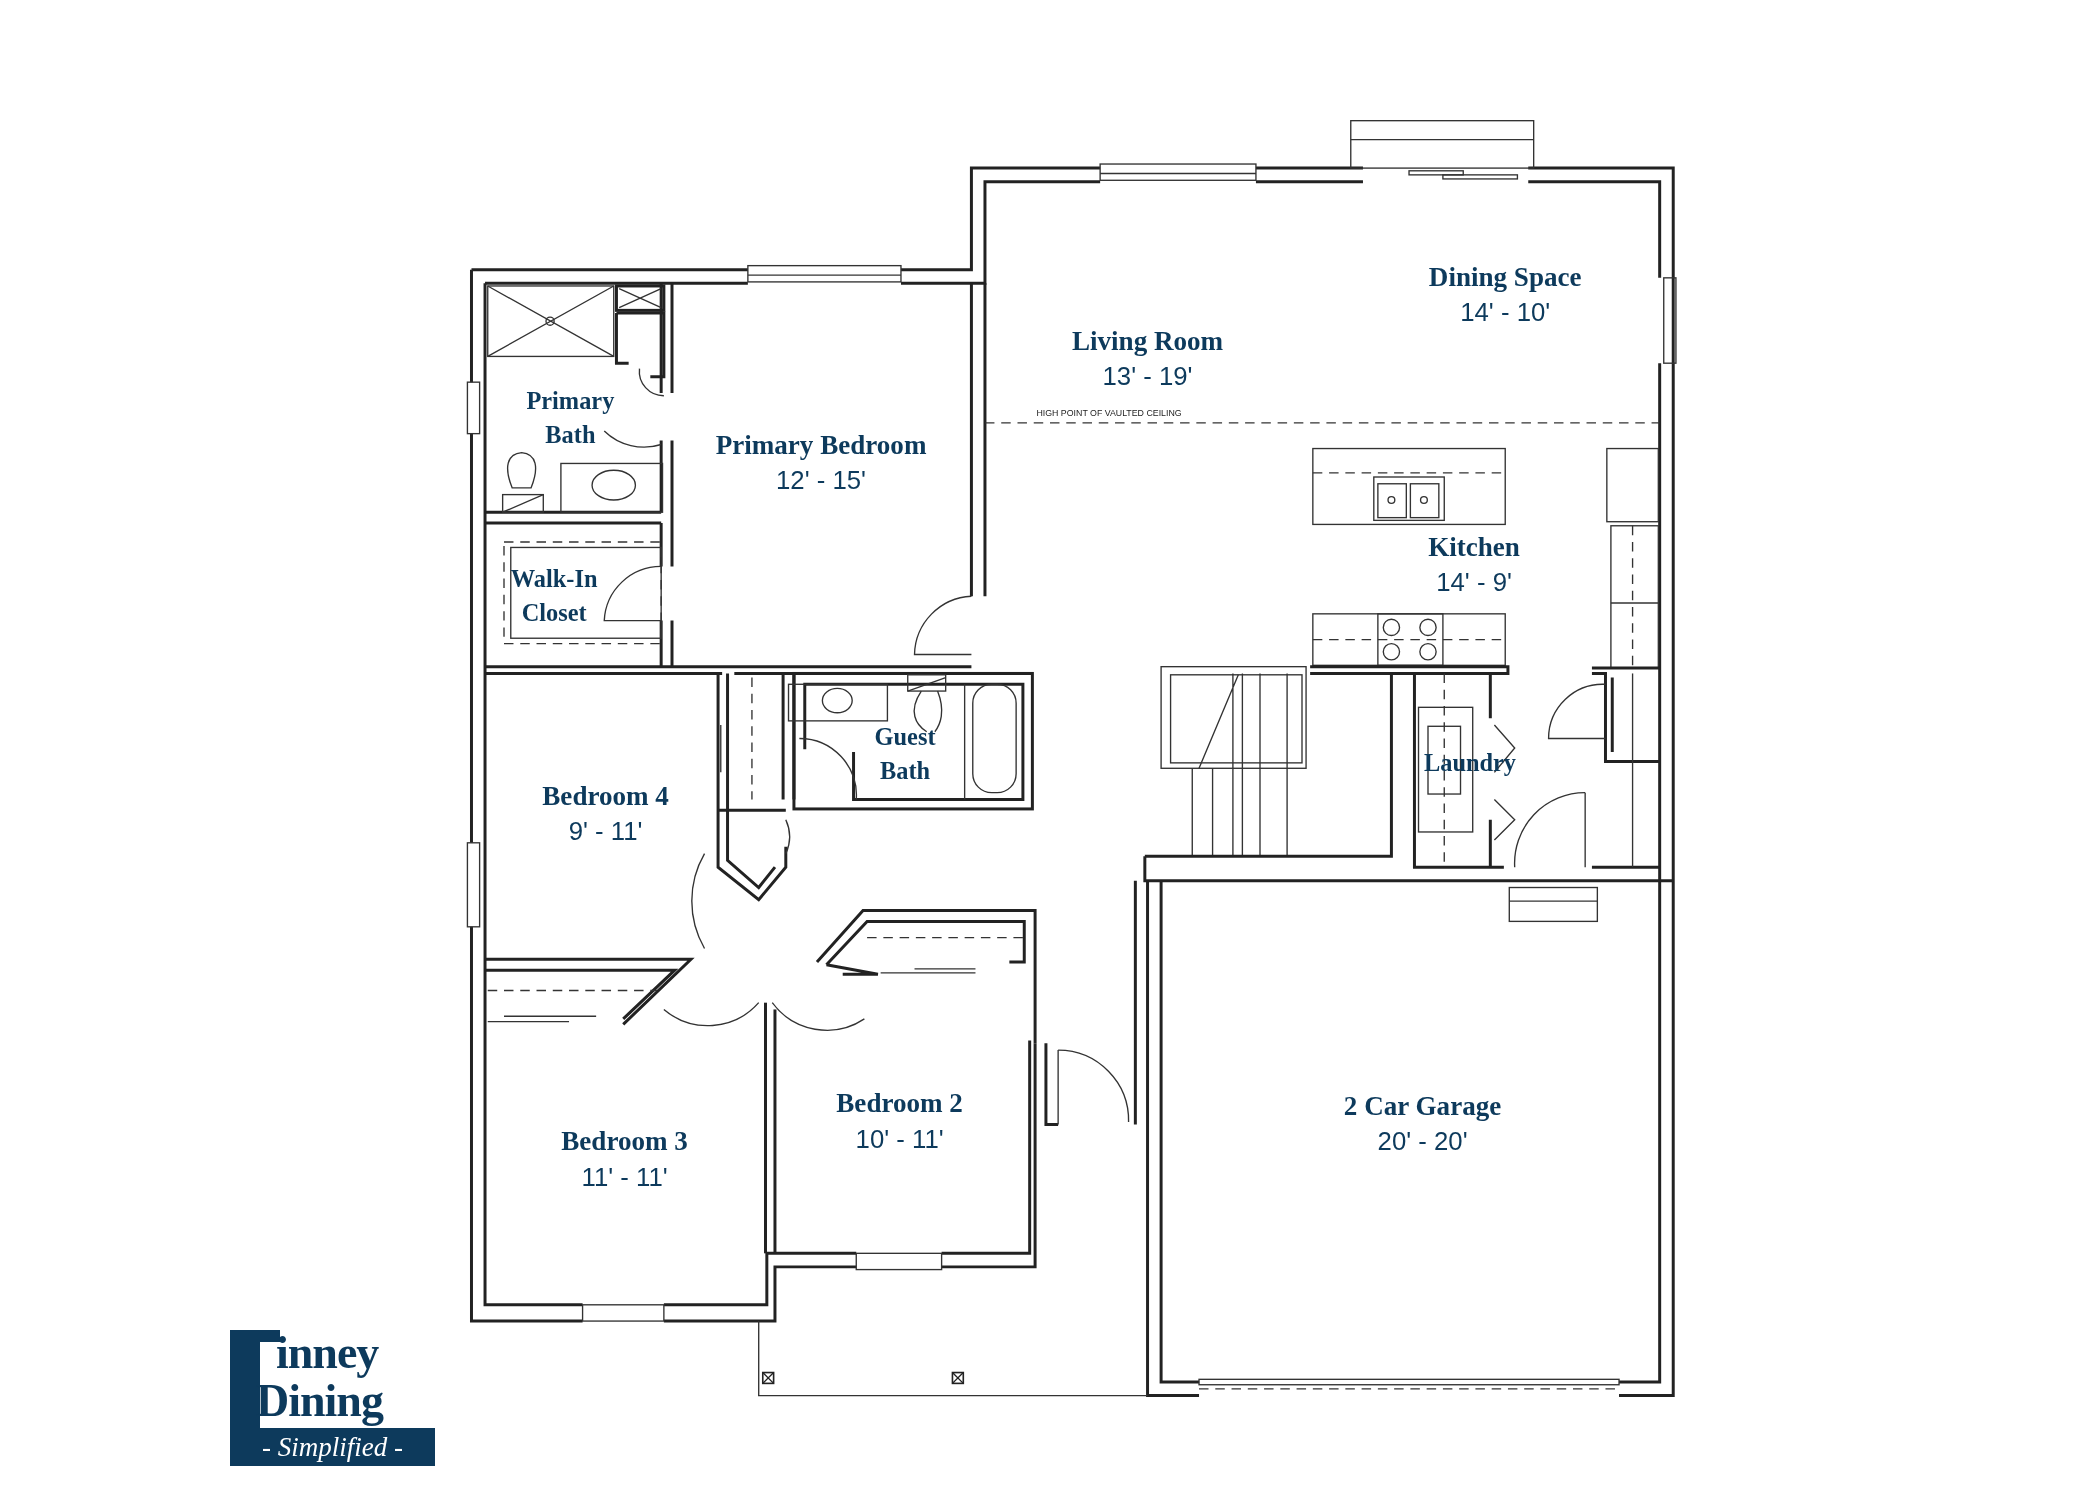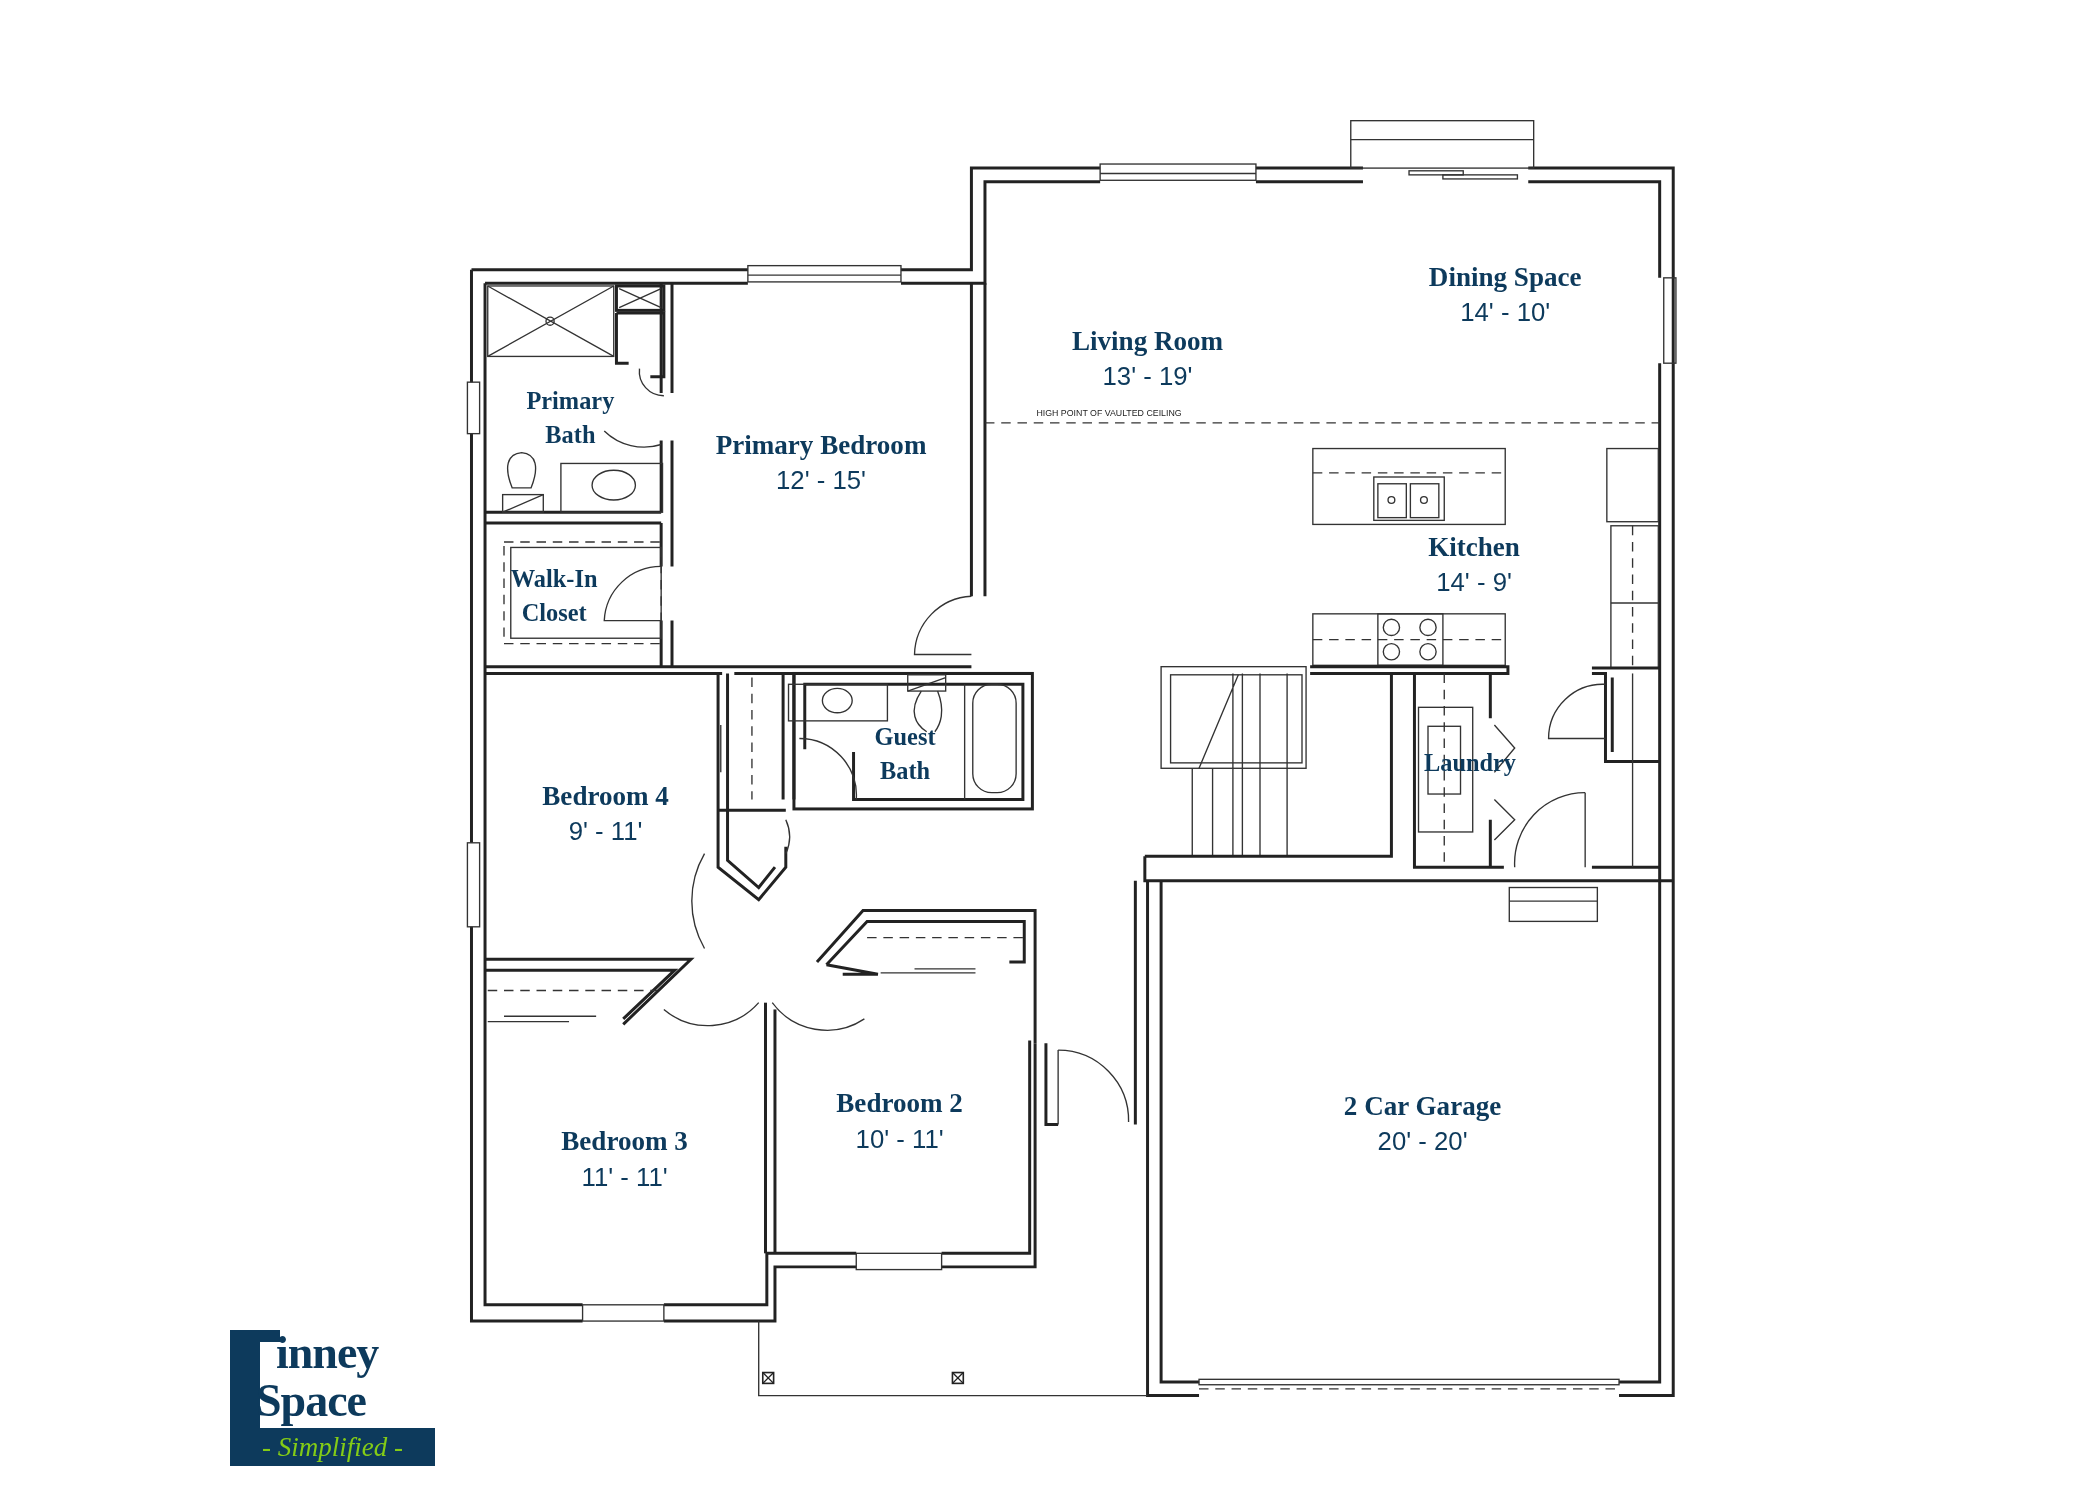--- a/index.html
+++ b/index.html
@@ -9,21 +9,21 @@
   .thin{fill:none;stroke:#333;stroke-width:1;}
   .dash{fill:none;stroke:#333;stroke-width:1;stroke-dasharray:7 5;}
   .door{fill:none;stroke:#333;stroke-width:1;}
   .rname{font-family:"Liberation Serif",serif;font-weight:bold;font-size:20px;fill:#0d3a5c;text-anchor:middle;}
   .rdim{font-family:"Liberation Sans",sans-serif;font-size:19px;fill:#0d3a5c;text-anchor:middle;}
   .note{font-family:"Liberation Sans",sans-serif;font-size:6.5px;fill:#222;}
   #logo{position:absolute;left:230px;top:1330px;width:205px;height:140px;}
   .logo-big{position:absolute;left:0;top:0;width:30px;height:107px;background:#0d3a5c;}
   .logo-f-bar{position:absolute;background:#0d3a5c;}
   .logo-line{position:absolute;font-family:"Liberation Serif",serif;font-weight:bold;color:#0d3a5c;font-size:46px;line-height:46px;letter-spacing:-1px;}
-  .logo-band{position:absolute;left:0;top:98px;width:205px;height:38px;background:#0d3a5c;color:#84cc16;font-family:"Liberation Serif",serif;font-style:italic;font-size:27px;line-height:38px;text-align:center;}
+  .logo-band{position:absolute;left:0;top:98px;width:205px;height:38px;background:#0d3a5c;color:#ffffff;font-family:"Liberation Serif",serif;font-style:italic;font-size:27px;line-height:38px;text-align:center;}
 </style>
 </head>
 <body>
 
 <svg id="plan" viewBox="0 0 1550 1107" xmlns="http://www.w3.org/2000/svg">
 
   <g>
 
     <path class="wall" d="M348,199 L552,199 M665,199 L717,199 L717,124 L812,124 M927,124 L1006,124 M1128,124 L1235,124 L1235,1030 L1195,1030 M885,1030 L847,1030 L847,650 M838,650 L838,830 M781,830 L772,830 L772,770 M764,770 L764,935 L695,935 M632,935 L572,935 L572,975 L490,975 M430,975 L348,975 L348,684 M348,622 L348,320 M348,282 L348,199"></path>
 
@@ -202,15 +202,15 @@
 
     <text class="rname" x="1050" y="823">2 Car Garage</text>
     <text class="rdim" x="1050" y="849">20' - 20'</text>
   </g>
 </svg>
 
 <div id="logo">
   <div class="logo-big"></div>
   <div class="logo-f-bar" style="left:0;top:0;width:50px;height:12px;"></div>
   <div class="logo-line" style="left:46px;top:0;">inney</div>
-  <div class="logo-line" style="left:26px;top:48px;">Space</div>
+  <div class="logo-line" style="left:26px;top:48px;">Dining</div>
   <div class="logo-band">- Simplified -</div>
 </div>
 
 </body></html>

